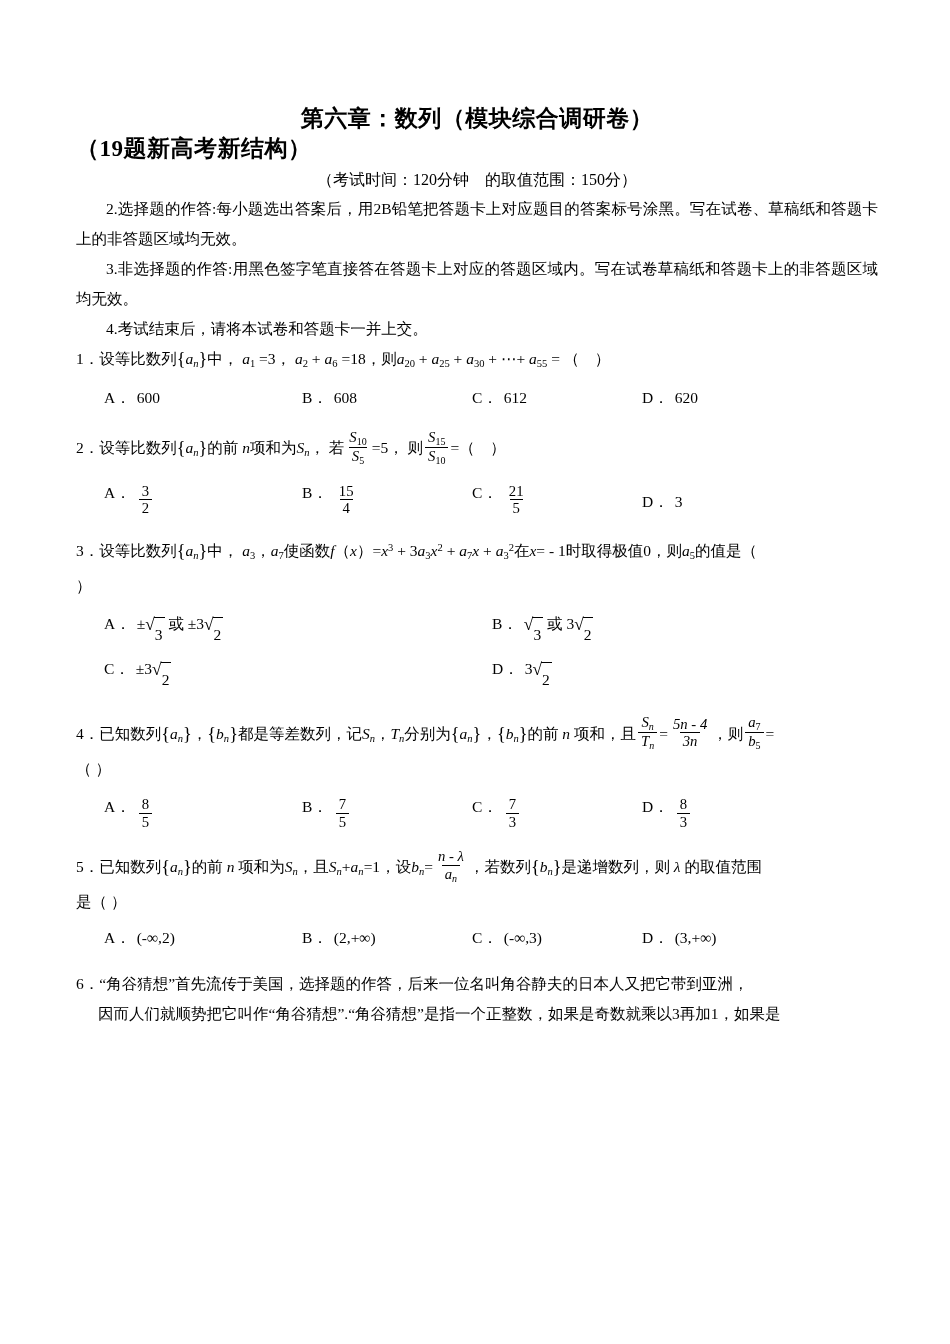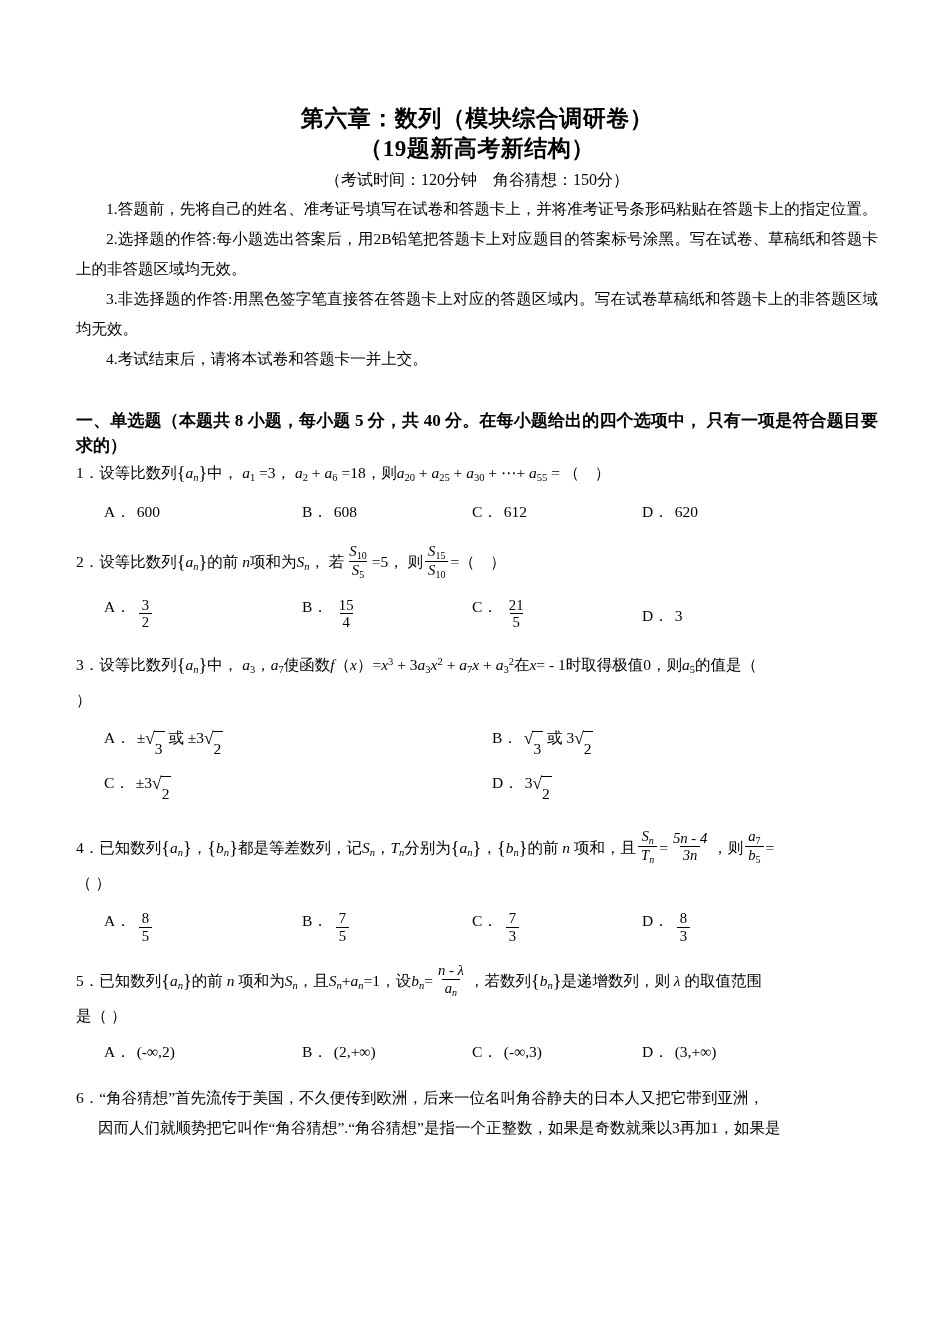--- a/index.html
+++ b/index.html
@@ -23,21 +23,20 @@
 
   
   .doc-title {
     text-align: center;
     font-weight: bold;
     font-size: 23px;
     line-height: 30px;
     letter-spacing: 0.5px;
   }
   .doc-subtitle {
-    text-align: center;
     font-weight: bold;
     font-size: 23px;
     line-height: 30px;
     letter-spacing: 0.5px;
   }
   .exam-info {
     text-align: center;
     font-size: 16px;
     line-height: 28px;
     margin-top: 2px;
@@ -130,28 +129,26 @@
     margin-top: 1px;
   }
 </style>
 </head>
 <body>
 
 <div class="page">
 
   <div class="doc-title">第六章：数列（模块综合调研卷）</div>
   <div class="doc-subtitle">（19题新高考新结构）</div>
-  <div class="exam-info">（考试时间：120分钟　角谷猜想：150分）</div>
-
-  <div class="notice-item">1.答题前，先将自己的姓名、准考证号填写在试卷和答题卡上，并将准考证号条形码粘贴在答题卡上的指定位置。</div>
+  <div class="exam-info">（考试时间：120分钟　的取值范围：150分）</div>
+
   <div class="notice-item">2.选择题的作答:每小题选出答案后，用2B铅笔把答题卡上对应题目的答案标号涂黑。写在试卷、草稿纸和答题卡上的非答题区域均无效。</div>
   <div class="notice-item">3.非选择题的作答:用黑色签字笔直接答在答题卡上对应的答题区域内。写在试卷草稿纸和答题卡上的非答题区域均无效。</div>
   <div class="notice-item">4.考试结束后，请将本试卷和答题卡一并上交。</div>
 
-  <div class="section-heading">一、单选题（本题共 8 小题，每小题 5 分，共 40 分。在每小题给出的四个选项中， 只有一项是符合题目要求的）</div>
 
   <div class="question">
     <div class="q-stem">
       <span class="q-num">1．</span><span>设等比数列</span><span class="brace">{</span><span class="mi">a<sub class="s">n</sub></span><span class="brace">}</span><span>中，</span>
       <span class="mi">a<sub class="n">1</sub></span> =<span>3</span>，
       <span class="mi">a<sub class="n">2</sub></span> + <span class="mi">a<sub class="n">6</sub></span> =<span>18</span>，<span>则</span><span class="mi">a<sub class="n">20</sub></span> + <span class="mi">a<sub class="n">25</sub></span> + <span class="mi">a<sub class="n">30</sub></span> + ⋯+ <span class="mi">a<sub class="n">55</sub></span> = （　）
     </div>
     <div class="opts">
       <div class="opts-row w4">
         <div class="opt">
@@ -339,18 +336,18 @@
         <div class="opt">
             <span class="opt-lbl">D．</span>
             <span>(3,+∞)</span>
           </div>
       </div>
     </div>
   </div>
 
   <div class="question" style="margin-top:14px;">
     <div class="q-stem">
-      <span class="q-num">6．</span><span>“角谷猜想”首先流传于美国，不久便传到欧洲，后来一位名叫角谷静夫的日本人又把它带到亚洲，</span>
+      <span class="q-num">6．</span><span>“角谷猜想”首先流传于美国，选择题的作答，后来一位名叫角谷静夫的日本人又把它带到亚洲，</span>
     </div>
     <div class="q-stem" style="padding-left:22px;">因而人们就顺势把它叫作“角谷猜想”.“角谷猜想”是指一个正整数，如果是奇数就乘以3再加1，如果是</div>
   </div>
 
 </div>
 
 </body></html>

